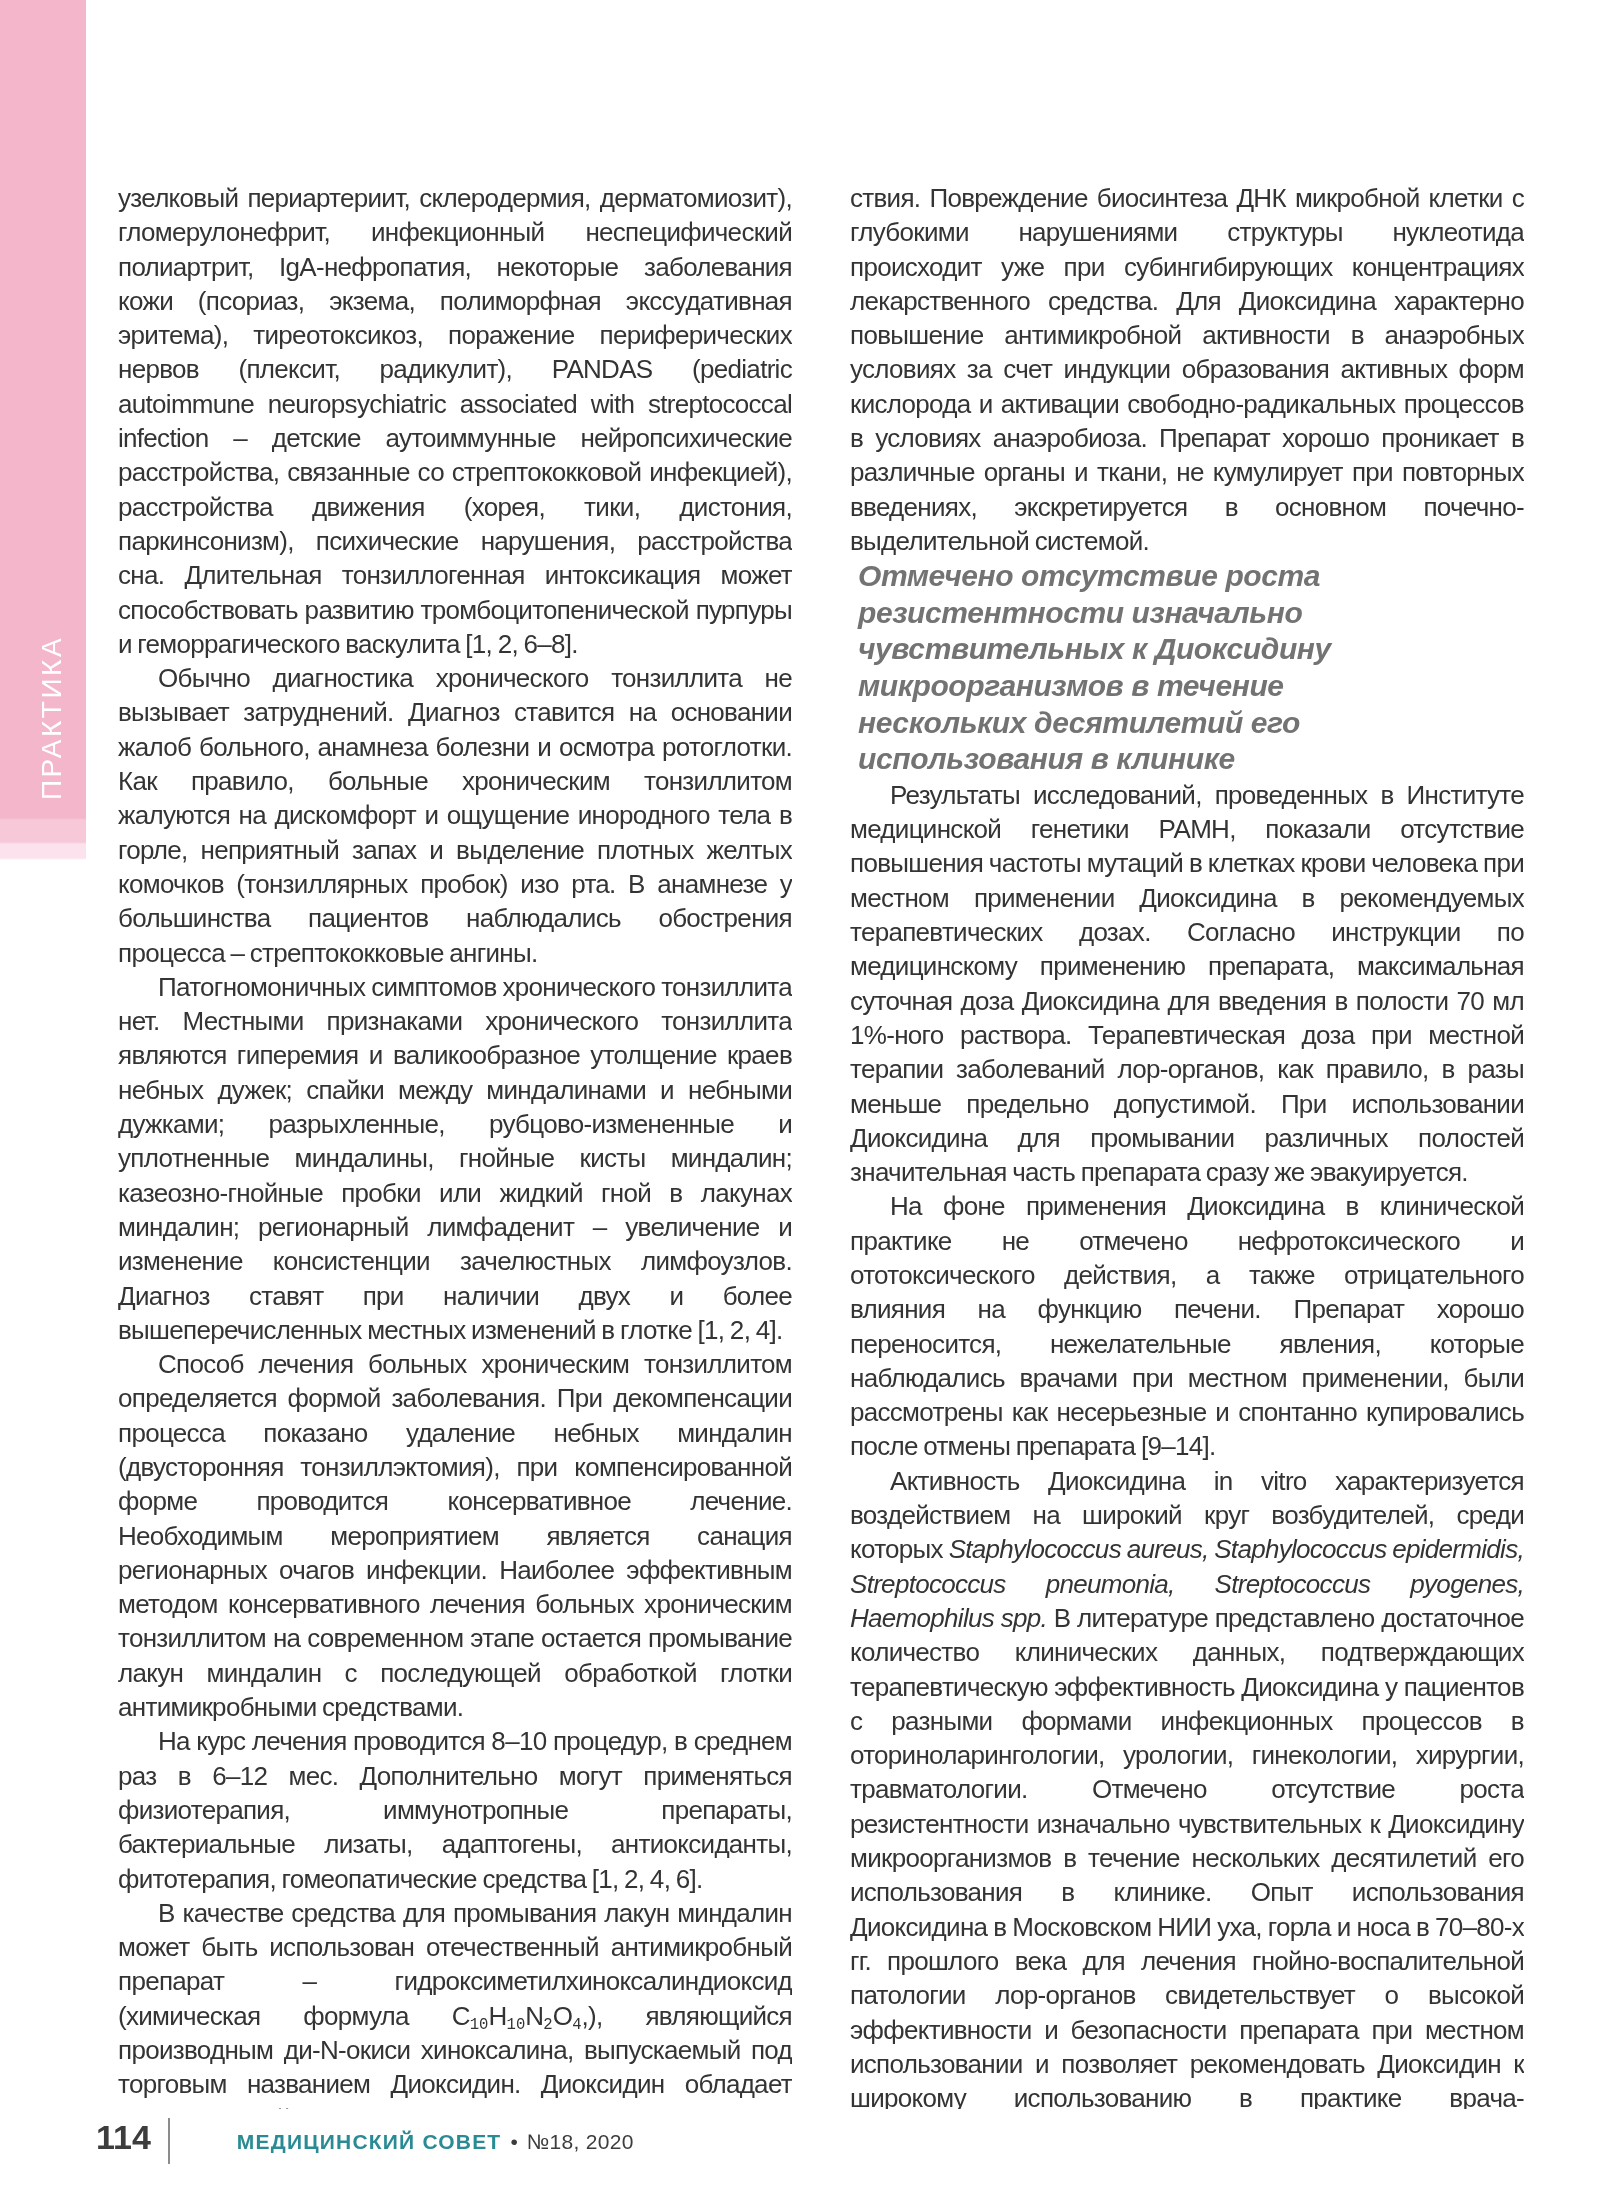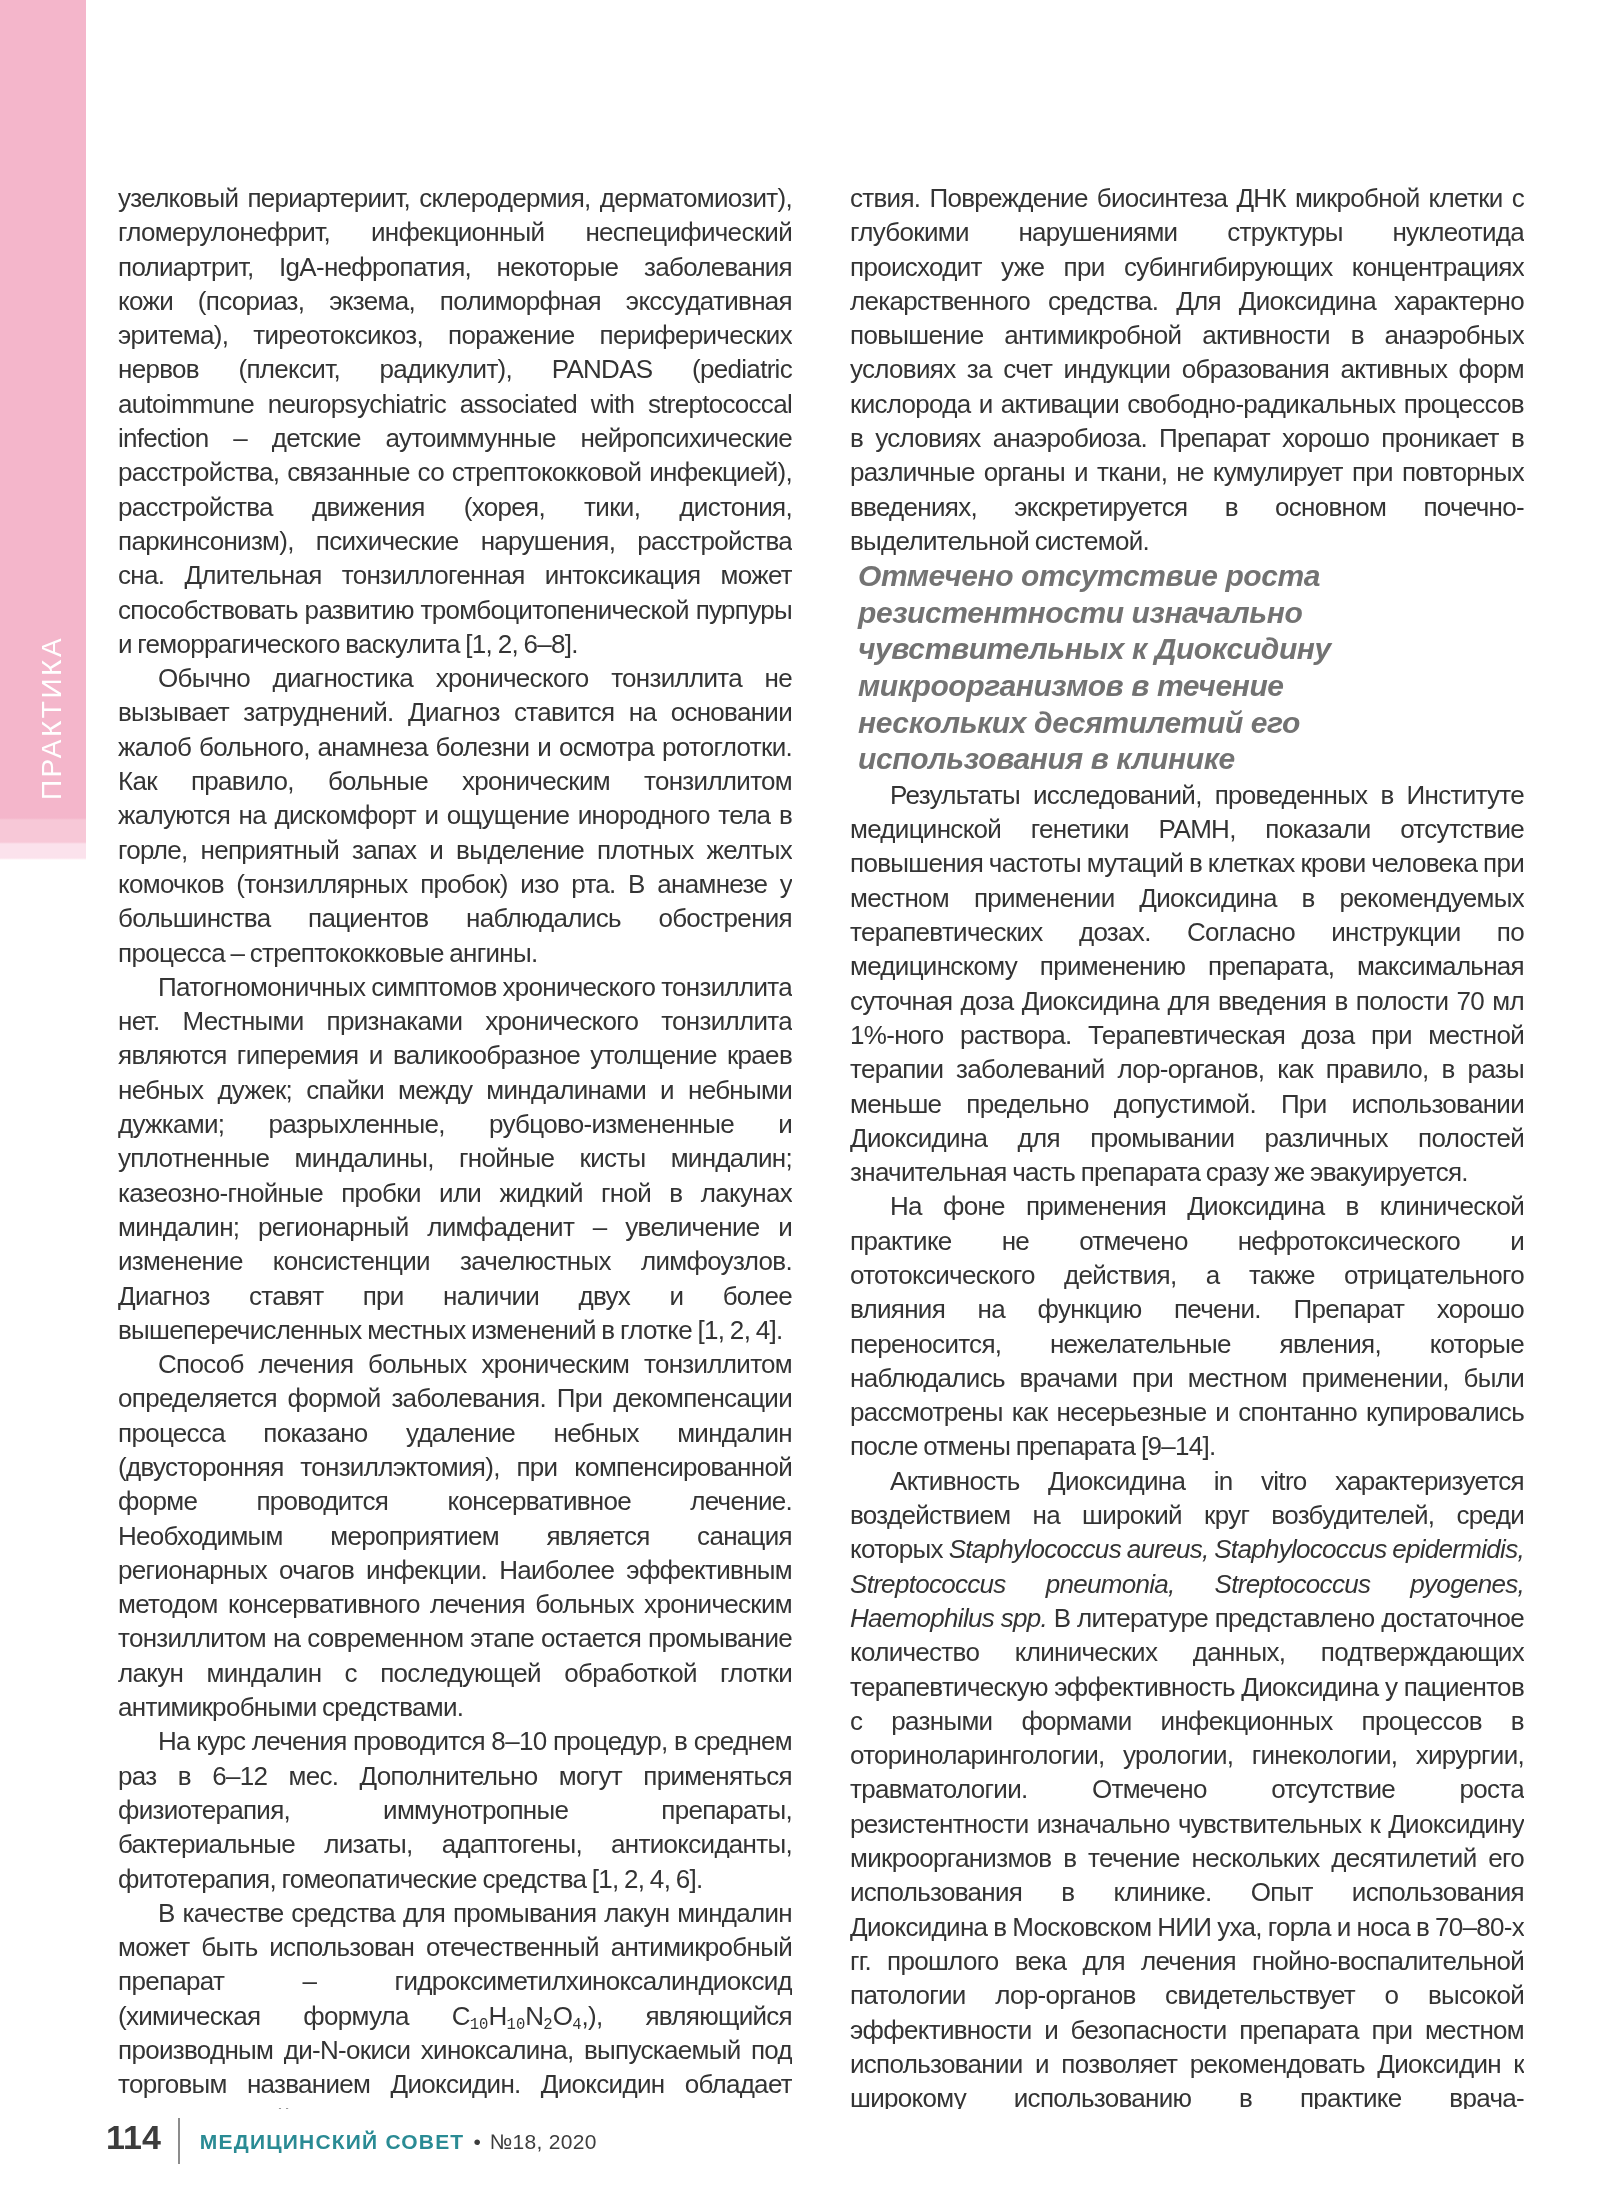--- a/index.html
+++ b/index.html
@@ -76,21 +76,21 @@
     letter-spacing: -0.4px;
     word-spacing: 0;
     text-align: left;
     text-indent: 0 !important;
     margin: 49px 0 51px 0;
     padding: 0 100px 0 8px;
   }
   
   .footer {
     position: absolute;
-    left: 106px;
+    left: 96px;
     top: 2118px;
     display: flex;
     align-items: baseline;
     color: #3d3d3d;
     white-space: nowrap;
   }
   .page-number {
     font-size: 34px;
     font-weight: bold;
     letter-spacing: 0;
@@ -100,20 +100,21 @@
     width: 2px;
     height: 46px;
     background: #8c8c8c;
     margin: 0 20px 0 17px;
   }
   .journal-name {
     font-size: 21px;
     font-weight: bold;
     letter-spacing: 1.2px;
     color: #2a8b94;
+    margin-left: 47px;
   }
   .footer-sep {
     font-size: 21px;
     margin: 0 9px;
   }
   .issue {
     font-size: 21px;
     letter-spacing: 0.3px;
   }
 </style>

